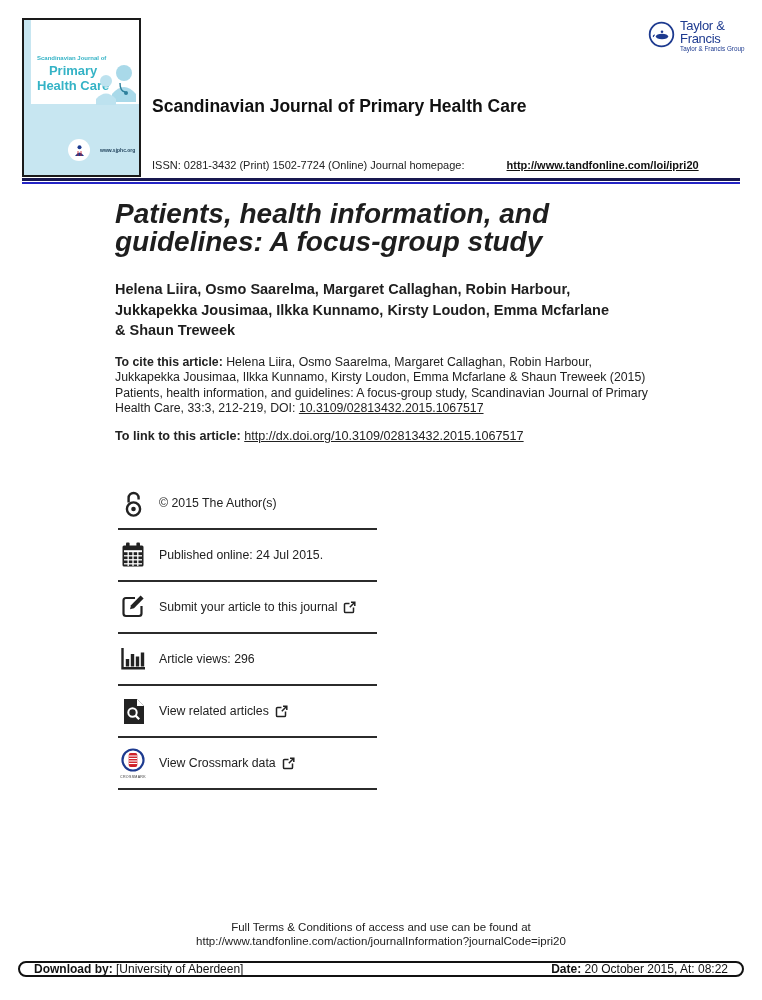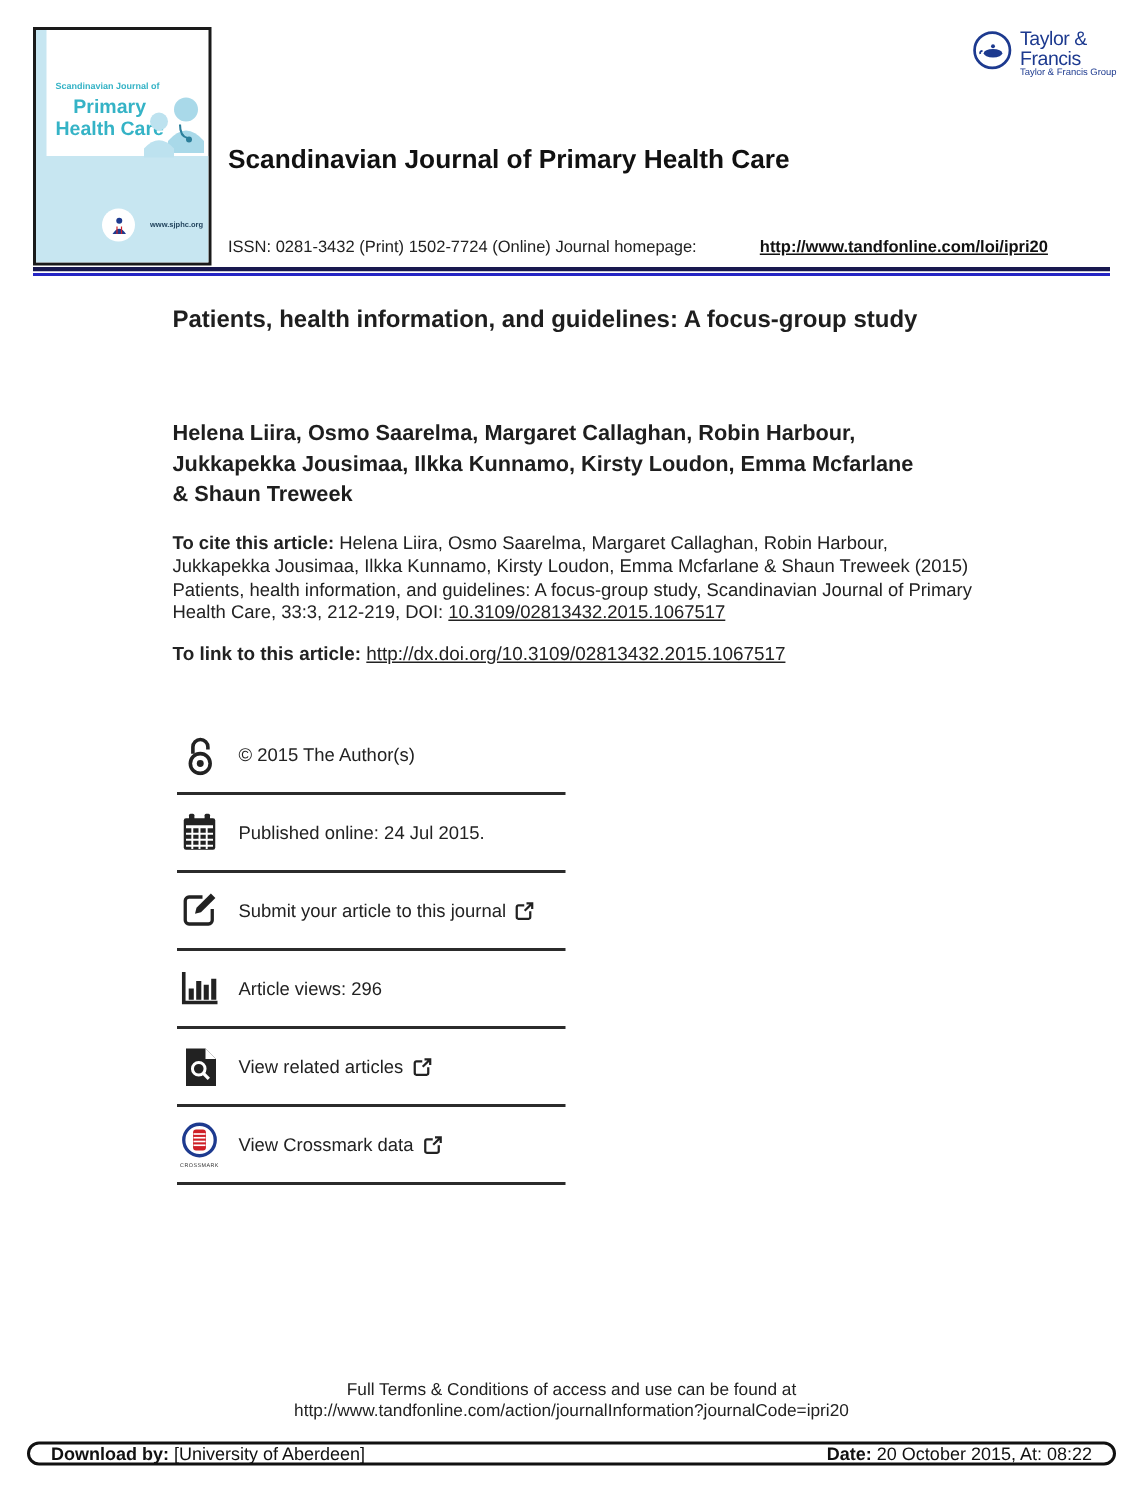--- a/index.html
+++ b/index.html
@@ -27,22 +27,22 @@
   .journal-title { position:absolute; left:152px; top:48px; font-size:17.5px; font-weight:bold; color:#111;margin-top:48px; }
   .issn-line { position:absolute; left:152px; top:159px; font-size:11px; color:#222; }
   .issn-line a { color:#111; font-weight:bold; text-decoration:underline;padding-left:39px; }
 
   .rule { position:absolute; left:22px; right:22px; top:178px; }
   .rule-dark { height:3px; background:#18184f; }
   .rule-gap { height:1px; background:#fff; }
   .rule-blue { height:2px; background:#2525c4; }
 
   
-  .art-title { position:absolute; left:115px; top:200px; width:510px; font-size:16px;
-               line-height:28px; font-weight:bold; color:#1e1e1e; }
+  .art-title { position:absolute; left:115px; top:200px; width:510px; font-size:28px;
+               line-height:28px; font-weight:bold; color:#1e1e1e;font-style:italic; }
   .art-authors { position:absolute; left:115px; top:279px; width:500px; font-size:14.5px;
                  line-height:20.5px; font-weight:bold; color:#1e1e1e; }
   .art-cite { position:absolute; left:115px; top:355px; width:545px; font-size:12.3px;
               line-height:15.3px; color:#222; }
   .art-cite a, .art-link a { color:#222; text-decoration:underline; }
   .art-link { position:absolute; left:115px; top:429px; font-size:12.6px; color:#222; }
   .art-link b { margin-right:0; }
 
   
   .actions { position:absolute; left:118px; top:478px; width:259px; }

